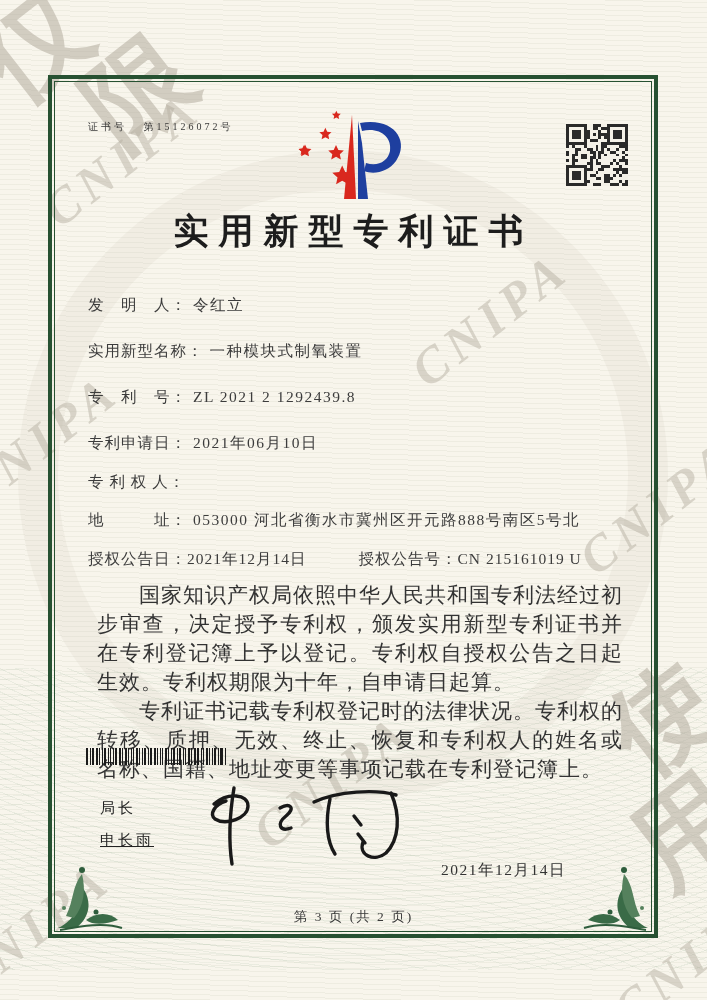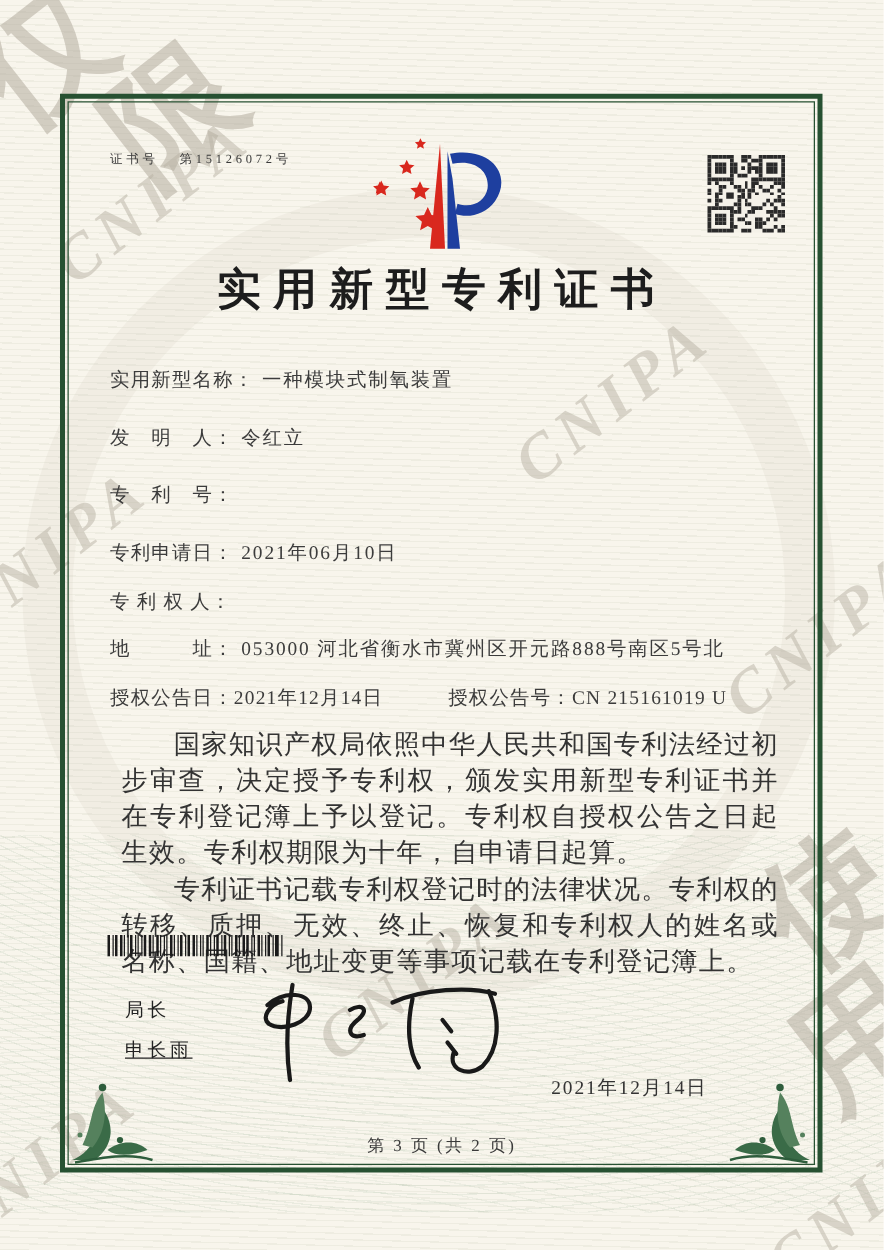--- a/index.html
+++ b/index.html
@@ -594,29 +594,30 @@
       <i class="d"></i>
       <i></i>
       <i class="d"></i>
       <i class="d"></i>
     </div>
 
   <div class="title">实用新型专利证书</div>
 
   <div class="fields">
     <div class="frow">
+      <span class="lbl">发　明　人：</span>
+      <span class="val">令红立</span>
+    </div>
+    <div class="frow">
       <span class="lbl">实用新型名称：</span>
       <span class="val">一种模块式制氧装置</span>
     </div>
     <div class="frow">
-      <span class="lbl">发　明　人：</span>
-      <span class="val">令红立</span>
-    </div>
-    <div class="frow">
       <span class="lbl">专　利　号：</span>
+      <span class="val">ZL 2021 2 1292439.8</span>
     </div>
     <div class="frow tight">
       <span class="lbl">专利申请日：</span>
       <span class="val">2021年06月10日</span>
     </div>
     <div class="frow tight">
       <span class="lbl">专 利 权 人：</span>
     </div>
     <div class="frow tight">
       <span class="lbl">地　　　址：</span>

